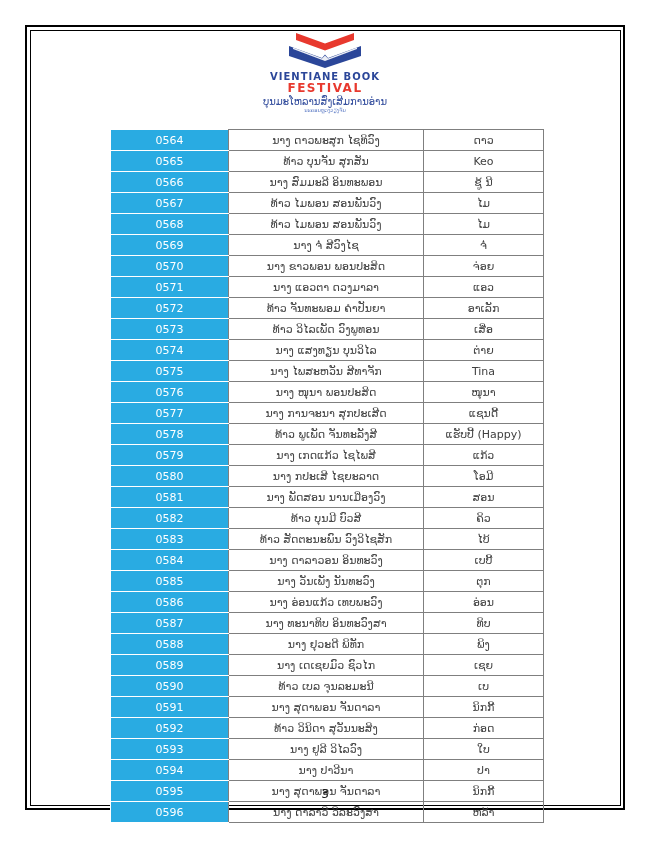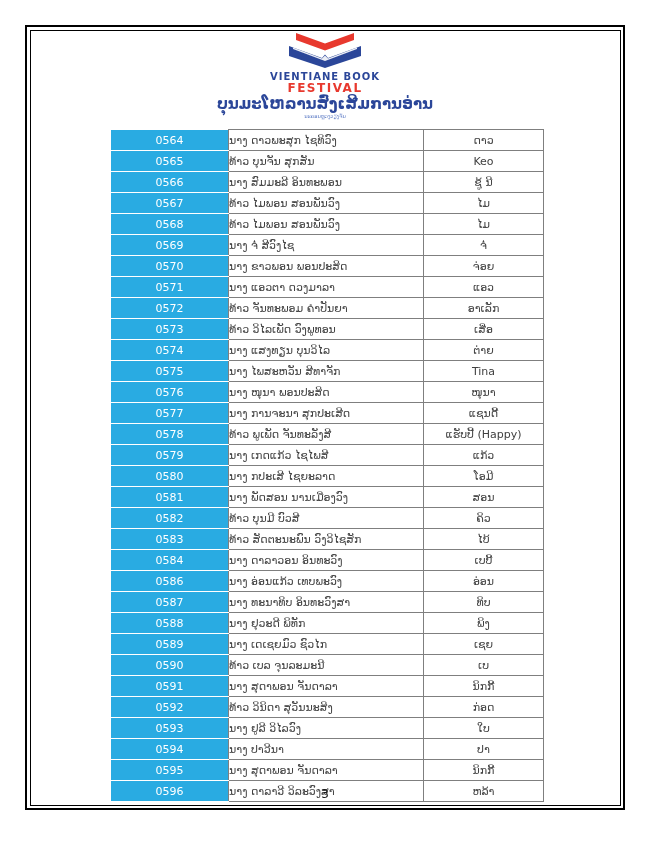--- a/index.html
+++ b/index.html
@@ -24,42 +24,42 @@
     text-align:center; line-height:1.1;
   }
   .logo svg { display:block; margin:0 auto 2px auto; }
   .logo-line1 {
     font-size:10px; font-weight:bold; letter-spacing:1px; color:#2B4699;
   }
   .logo-line2 {
     font-size:12px; font-weight:bold; letter-spacing:1.5px; color:#E8392E;
   }
   .logo-lao {
-    font-size:15px; font-weight:bold; color:#2B4699; margin-top:1px;
+    font-size:10px; font-weight:normal; color:#2B4699; margin-top:1px;
   }
   .logo-lao-small {
     font-size:5px; color:#5A79C4; margin-top:1px;
   }
   
   table.attendees {
     position:absolute; left:110px; top:129px;
     border-collapse:collapse; table-layout:fixed;
   }
   table.attendees td {
     height:20px; padding:0; font-size:11px; vertical-align:middle;
     overflow:hidden; white-space:nowrap;
   }
   td.id {
     width:117px; background:#29ABE2; color:#ffffff; text-align:center;
     border:1px solid #ffffff; border-right:1px solid #7f7f7f;
     font-size:11.5px;
   }
   td.name {
     width:194px; color:#404040; border:1px solid #7f7f7f;
-    padding-left:7px; text-align:left;
+    padding-left:7px; text-align:center;
   }
   td.nick {
     width:119px; color:#404040; border:1px solid #7f7f7f; text-align:center;
   }
   
   .page-number {
     position:absolute; top:787px; left:0; width:650px;
     text-align:center; font-size:12px; color:#1a1a1a;
   }
 </style>
@@ -183,20 +183,25 @@
         <td class="id">0583</td>
         <td class="name">ທ້າວ ສັດຕະນະພົນ ວົງວິໄຊສັກ</td>
         <td class="nick">ໄບ້</td>
       </tr>
       <tr>
         <td class="id">0584</td>
         <td class="name">ນາງ ດາລາວອນ ອິນທະວົງ</td>
         <td class="nick">ເບບີ້</td>
       </tr>
       <tr>
+        <td class="id">0585</td>
+        <td class="name">ນາງ ວັນເພັງ ນັນທະວົງ</td>
+        <td class="nick">ຕຸກ</td>
+      </tr>
+      <tr>
         <td class="id">0586</td>
         <td class="name">ນາງ ອ່ອນແກ້ວ ເທບພະວົງ</td>
         <td class="nick">ອ່ອນ</td>
       </tr>
       <tr>
         <td class="id">0587</td>
         <td class="name">ນາງ ທະນາທິບ ອິນທະວົງສາ</td>
         <td class="nick">ທິບ</td>
       </tr>
       <tr>

